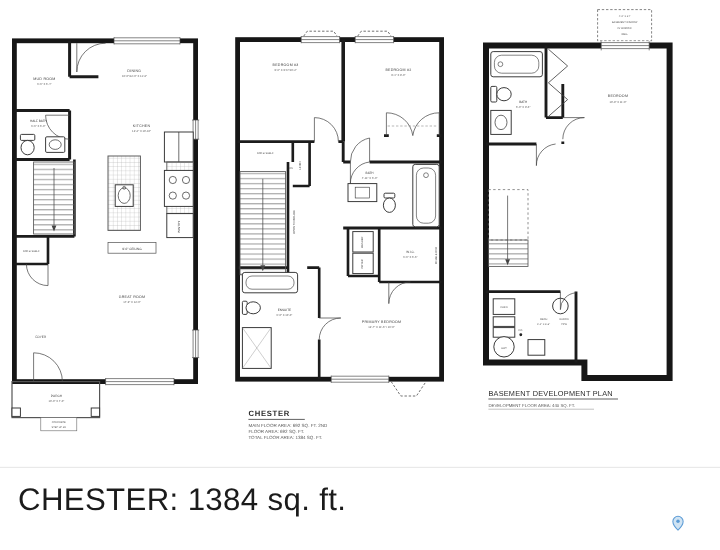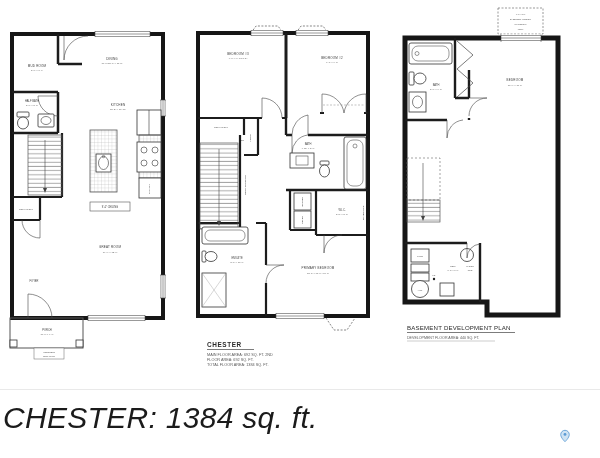--- a/index.html
+++ b/index.html
@@ -15,22 +15,22 @@
   .t2{font-size:6.4px;font-weight:bold;fill:#2b2b2b;letter-spacing:.6px;}
   .ta{font-size:3.8px;fill:#5a5a5a;}
   .t3{font-size:6.1px;fill:#2b2b2b;letter-spacing:.2px;}
   .s3{font-size:3.6px;fill:#5a5a5a;}
   .wall{fill:#ffffff;stroke:#161616;}
   .iw{stroke:#1c1c1c;fill:none;}
   .fx{fill:#ffffff;stroke:#333;stroke-width:.8;}
   .arc{fill:none;stroke:#444;stroke-width:.6;}
   .win{stroke:#444;stroke-width:.55;}
   .divider{position:absolute;left:0;top:389px;width:600px;height:1px;background:#e9e9e9;}
-  .footer-title{position:absolute;left:3px;top:401px;font-size:30px;color:#1b1b1b;
-                letter-spacing:.3px;font-style:italic;}
+  .footer-title{position:absolute;left:15px;top:401px;font-size:26px;color:#1b1b1b;
+                letter-spacing:.3px;}
   .pin{position:absolute;left:560px;top:429px;}
 </style>
 </head>
 <body>
 
 <div class="stage">
 
 <svg width="600" height="396" viewBox="0 0 600 396">
   <defs>
     <pattern id="stairsH" width="8" height="4.2" patternUnits="userSpaceOnUse">

